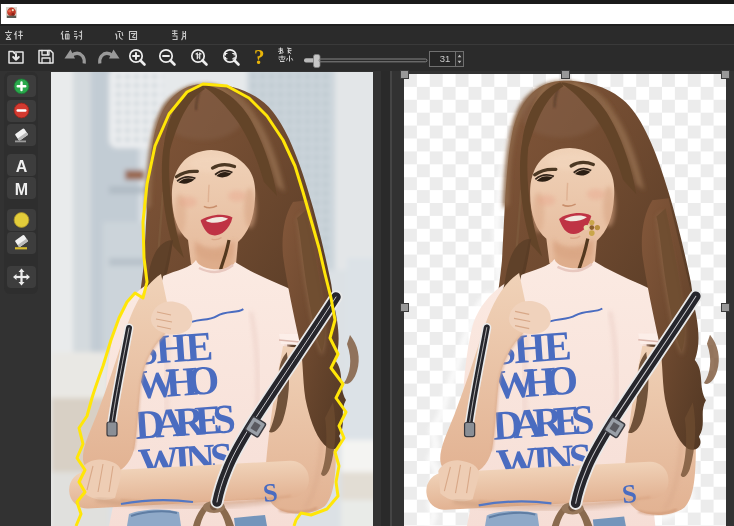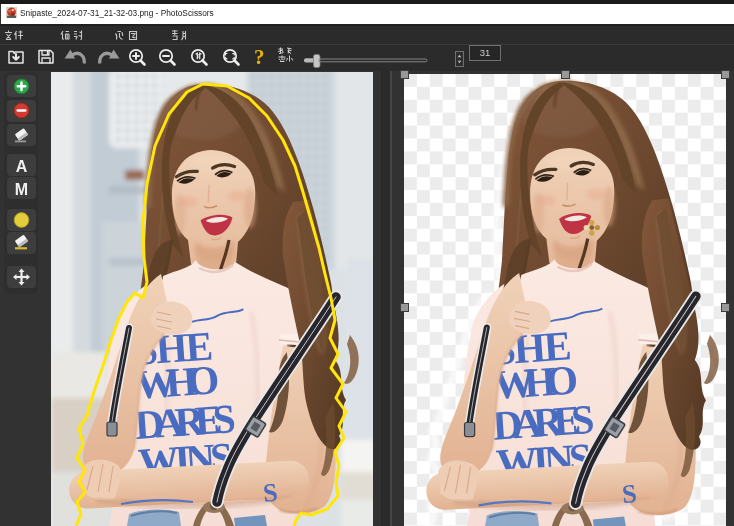--- a/index.html
+++ b/index.html
@@ -8,36 +8,35 @@
 #titlebar{left:1px;top:4px;width:733px;height:19.5px;background:#ffffff;}
 #titletxt{left:20px;top:4px;font-size:8.3px;line-height:19.5px;color:#1c1c1c;letter-spacing:0px;}
 #undertitle{left:0;top:23.5px;width:734px;height:2.5px;background:#1f1f1f;}
 #menubar{left:0;top:26px;width:734px;height:18px;background:#2b2b2b;}
 #toolbar{left:0;top:44px;width:734px;height:27px;background:#2b2b2b;border-top:1px solid #3a3a3a;}
 #canvas{left:0;top:71px;width:734px;height:455px;background:#323232;}
 .tile{position:absolute;left:7px;width:29px;height:22px;background:#3d3d3d;border-radius:4px;}
 #lpanel{left:51px;top:72px;width:322px;height:454px;}
 #rpanel{left:404px;top:74px;width:322px;height:452px;background:#fff;overflow:hidden;}
 .handle{position:absolute;width:9px;height:9px;background:#989898;border:1px solid #3c3c3c;box-sizing:border-box;}
-#spin{left:429px;top:45px;width:32px;height:16px;background:#262626;border:1px solid #707070;box-sizing:border-box;color:#cccccc;font-size:9.5px;text-align:center;line-height:14px;margin-left:40px;}
+#spin{left:429px;top:51px;width:32px;height:16px;background:#262626;border:1px solid #707070;box-sizing:border-box;color:#cccccc;font-size:9.5px;text-align:center;line-height:14px;}
 #spinbtn{left:455px;top:51px;width:9px;height:16px;background:#2e2e2e;border:1px solid #707070;box-sizing:border-box;}
 </style></head>
 <body>
 <div id="page">
 <div class="abs" id="topstrip"></div>
 <div class="abs" id="titlebar"></div>
 <svg class="abs" style="left:6px;top:7px" width="11" height="11" viewBox="0 0 11 11">
  <rect x="0" y="0" width="11" height="11" fill="#d8d4cc"></rect>
  <circle cx="5.5" cy="5" r="4.4" fill="#c03a28"></circle>
  <circle cx="3.6" cy="4" r="1.5" fill="#e8674d"></circle>
  <circle cx="7" cy="7.4" r="1.6" fill="#8f2416"></circle>
  <circle cx="6.8" cy="3.2" r="1.1" fill="#f0e6c8"></circle>
  <rect x="1" y="8.6" width="9" height="2.4" fill="#5c5c54"></rect>
 </svg>
-<div class="abs" id="titletxt">Snipaste_2024-07-31_21-32-03.png - PhotoScissors</div>
 <div class="abs" id="undertitle"></div>
 <div class="abs" id="menubar"></div>
 <svg class="abs" style="left:0;top:26px" width="200" height="18" viewBox="0 0 200 18" stroke="#c8c8c8" stroke-width="1.1" fill="none">
 
  <g>
         <path d="M8.5,4.5 v1.5 M5,6.5 h7 M10.5,8 L6,13.5 M6.5,8 L11,13.5 M6,13.5 h5"></path>
       </g>
  <g>
         <path d="M16.5,5 L14.5,9 M16,7 v6.5 M18.5,6 h4 M20.5,4.5 v9 M18,9.5 h5"></path>
       </g>

